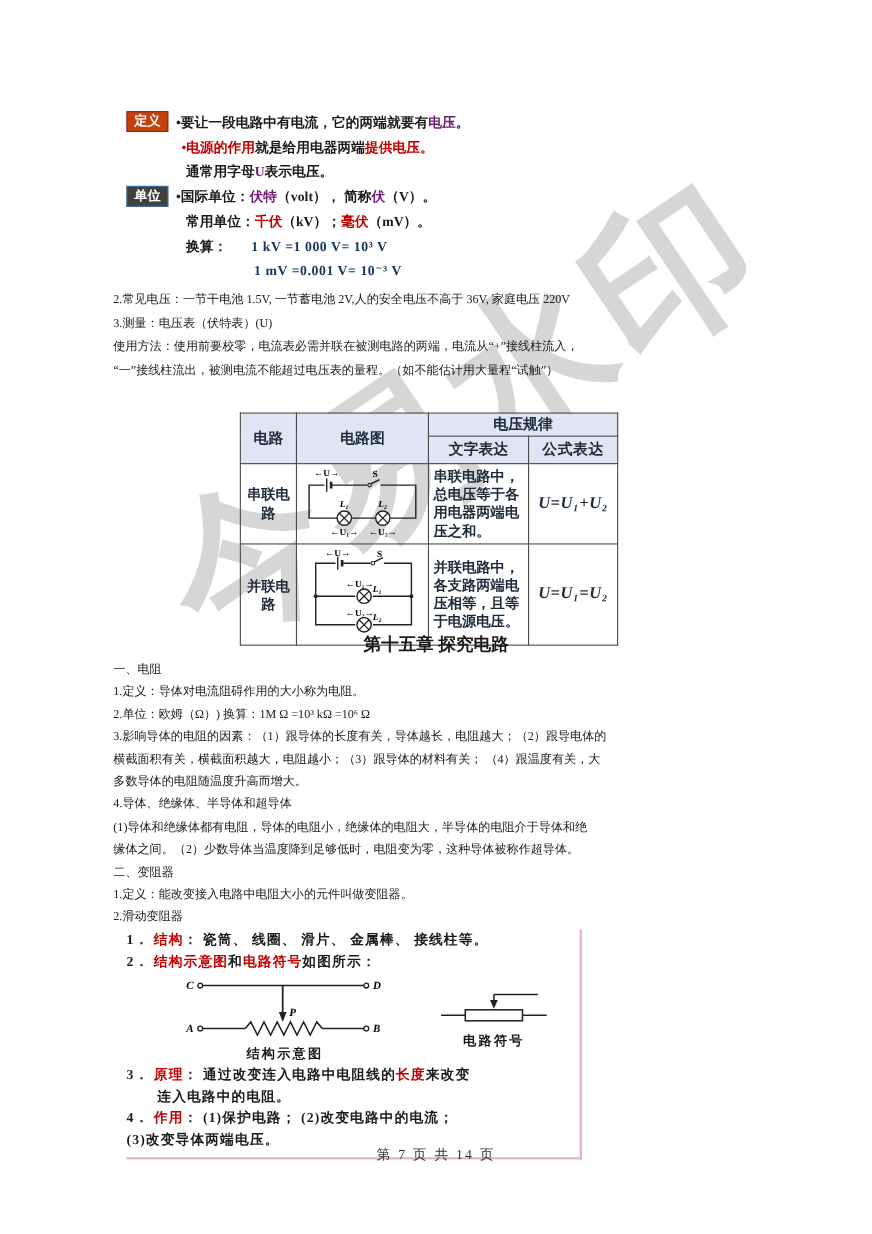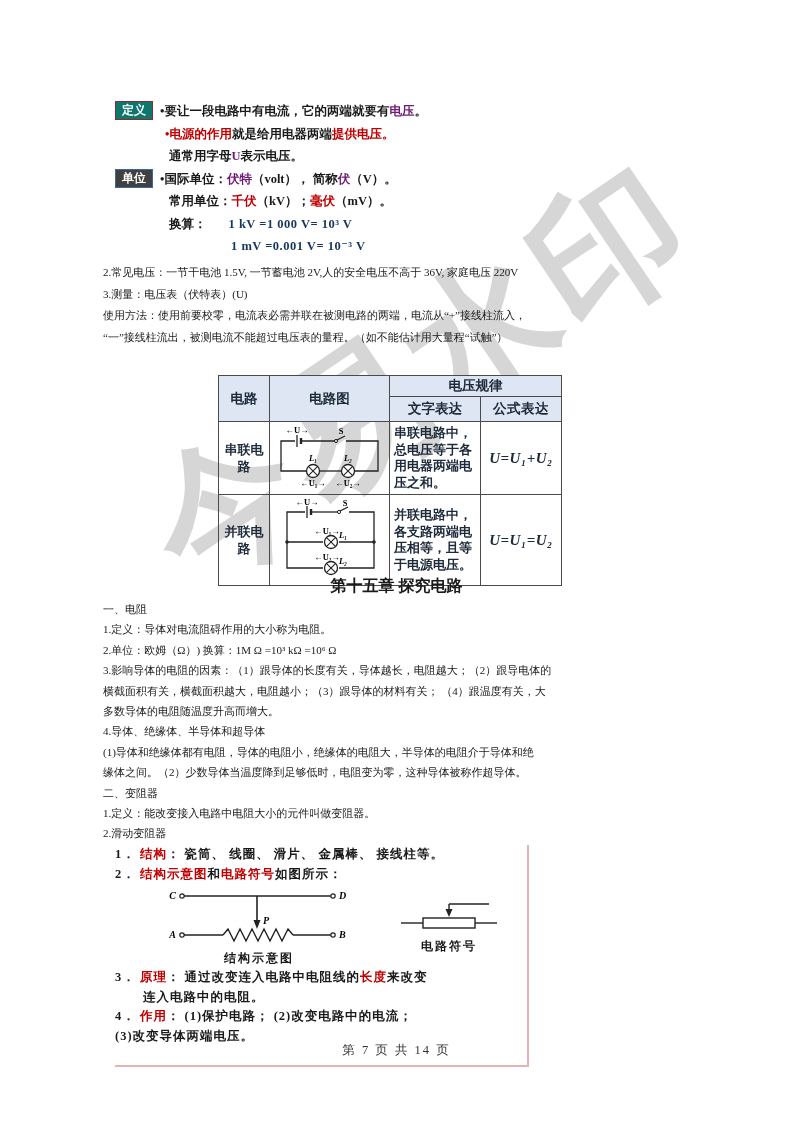--- a/index.html
+++ b/index.html
@@ -8,21 +8,21 @@
   .layer{position:absolute;z-index:2;}
   
   #watermark{position:absolute;left:110px;top:270px;width:640px;z-index:1;
     font-size:148px;font-weight:bold;color:#d6d6d6;letter-spacing:6px;white-space:nowrap;
     transform:rotate(-34deg);transform-origin:center center;user-select:none;pointer-events:none;}
   
   #slide-top{left:115px;top:100px;width:336px;font-weight:bold;font-size:12.5px;line-height:22.5px;}
   #slide-top .row{white-space:nowrap;}
   .badge{display:inline-block;width:36px;height:17px;line-height:17px;text-align:center;
     color:#fff;font-size:12px;font-weight:bold;margin-right:7px;vertical-align:1px;}
-  .badge.def{background:#0f766e;border:1px solid #8c2b2b;}
+  .badge.def{background:#c2410c;border:1px solid #8c2b2b;}
   .badge.unit{background:#404040;border:1px solid #3a689c;}
   .ind1{margin-left:50px;}
   .ind2{margin-left:54px;}
   .c-red{color:#c00000;}
   .c-blue{color:#701a75;}
   .c-navy{color:#17365d;}
   .formula-sp{margin-left:22px;letter-spacing:0.5px;text-align:right;}
   .formula-ind{margin-left:116px;letter-spacing:0.5px;}
   
   .para{left:103px;width:596px;font-size:11px;}
@@ -41,21 +41,21 @@
   .cell-diagram{width:115px;}
   .cell-text{width:82px;font-size:13px;text-align:left !important;line-height:16.5px;padding:3px 4px !important;}
   .cell-formula{width:76px;font-size:15px;font-style:italic;letter-spacing:0.5px;}
   .row-serial{height:66px;}
   .row-parallel{height:86px;}
   svg text{font-family:"Liberation Serif","DejaVu Serif",serif;}
   .svg-lbl{font-size:8.5px;font-weight:bold;font-style:italic;}
   .svg-dim{font-size:8.5px;font-weight:bold;}
   
   #slide-bottom{left:115px;top:845px;width:412px;font-weight:bold;font-size:12.5px;line-height:19.5px;
-    border-right:2px solid #e7b2b2;border-bottom:2px solid #e7b2b2;padding-bottom:19px;letter-spacing:1px;}
+    border-right:2px solid #e7b2b2;border-bottom:2px solid #e7b2b2;padding-bottom:6px;letter-spacing:1px;}
   #slide-bottom .row{white-space:nowrap;}
   #slide-bottom .ind{margin-left:28px;}
   .diagram-row{display:flex;align-items:flex-start;margin:2px 0 0 40px;}
   .diagram-col{text-align:center;}
   .diagram-caption{font-size:12px;font-weight:bold;letter-spacing:2px;margin-top:-2px;}
   .sym-col{margin-left:34px;margin-top:12px;}
   
   #footer{left:0;top:1042px;width:793px;text-align:center;font-size:12.5px;color:#333;letter-spacing:2px;}
 </style>
 </head>

